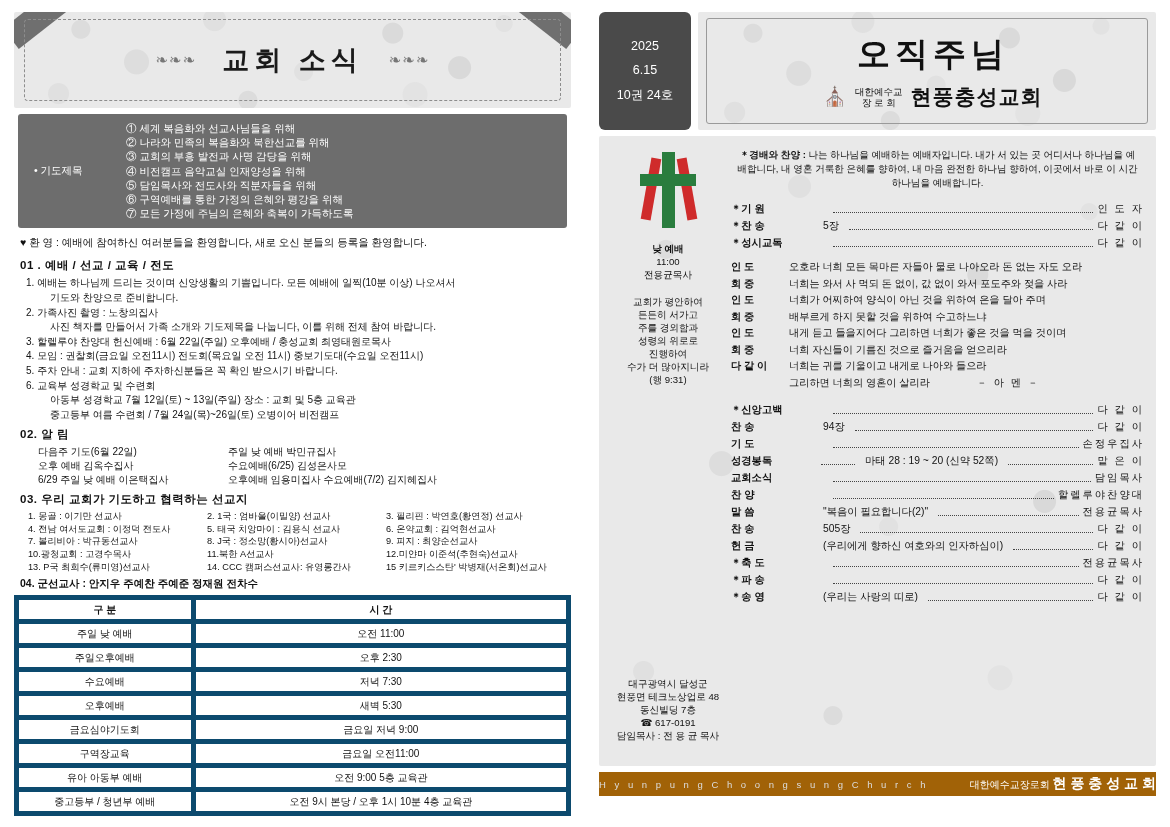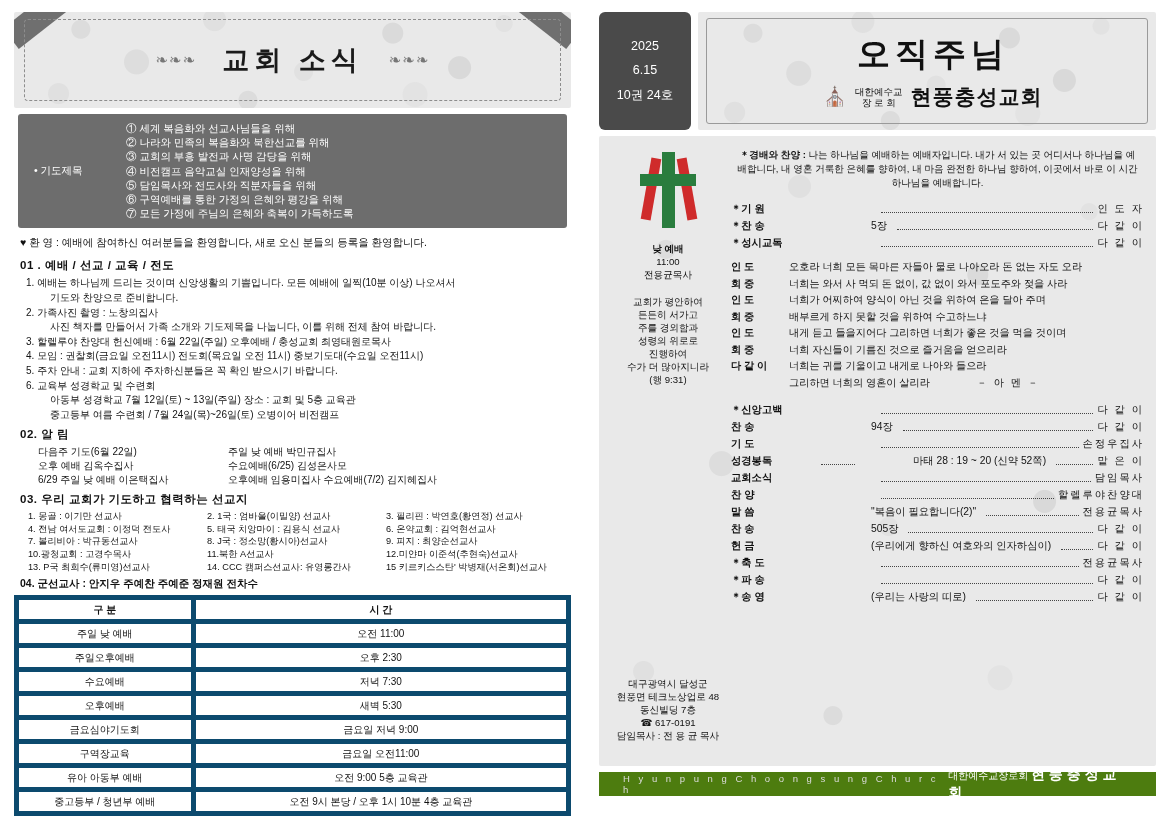--- a/index.html
+++ b/index.html
@@ -176,38 +176,38 @@
   .r-right-col { flex:1; padding-left:4px; font-size:10px; color:#111; }
   .praise-note {
     font-size:9.6px; line-height:14px; text-align:center; margin:2px 6px 10px 6px;
   }
   .praise-note .lead { font-weight:bold; }
 
   .ord-line {
     display:flex; align-items:flex-end; font-size:10.3px; line-height:17px; white-space:nowrap;
   }
   .ord-name { width:86px; flex:none; font-weight:bold; }
-  .ord-mid { flex:0 0 auto; padding:0 6px;margin-left:48px; }
+  .ord-mid { flex:0 0 auto; padding:0 6px; }
   .ord-dots { flex:1; border-bottom:1px dotted #444; margin:0 4px 4px 4px; height:1px; }
   .ord-who { flex:none; letter-spacing:2px; }
 
   .resp { font-size:10.2px; line-height:16.5px; }
   .resp-row { display:flex; }
   .resp-row .who { width:58px; flex:none; font-weight:bold; }
   .resp-row .txt { flex:1; }
   .resp-indent { padding-left:58px; }
   .amen { letter-spacing:2px; }
 
   .r-footer {
     margin-top:6px;
     height:24px;
-    background:#4d7c0f;
+    background:#a16207;
     color:#ddd;
     display:flex; align-items:center; justify-content:space-between;
-    padding:0 24px;
+    padding:0 0;
     font-size:9.5px;
     letter-spacing:3px;
   }
   .r-footer .right { letter-spacing:0; font-size:10px; color:#fff; }
   .r-footer .right b { font-size:14px; }
 </style>
 </head>
 <body>
 
 <div class="page">

